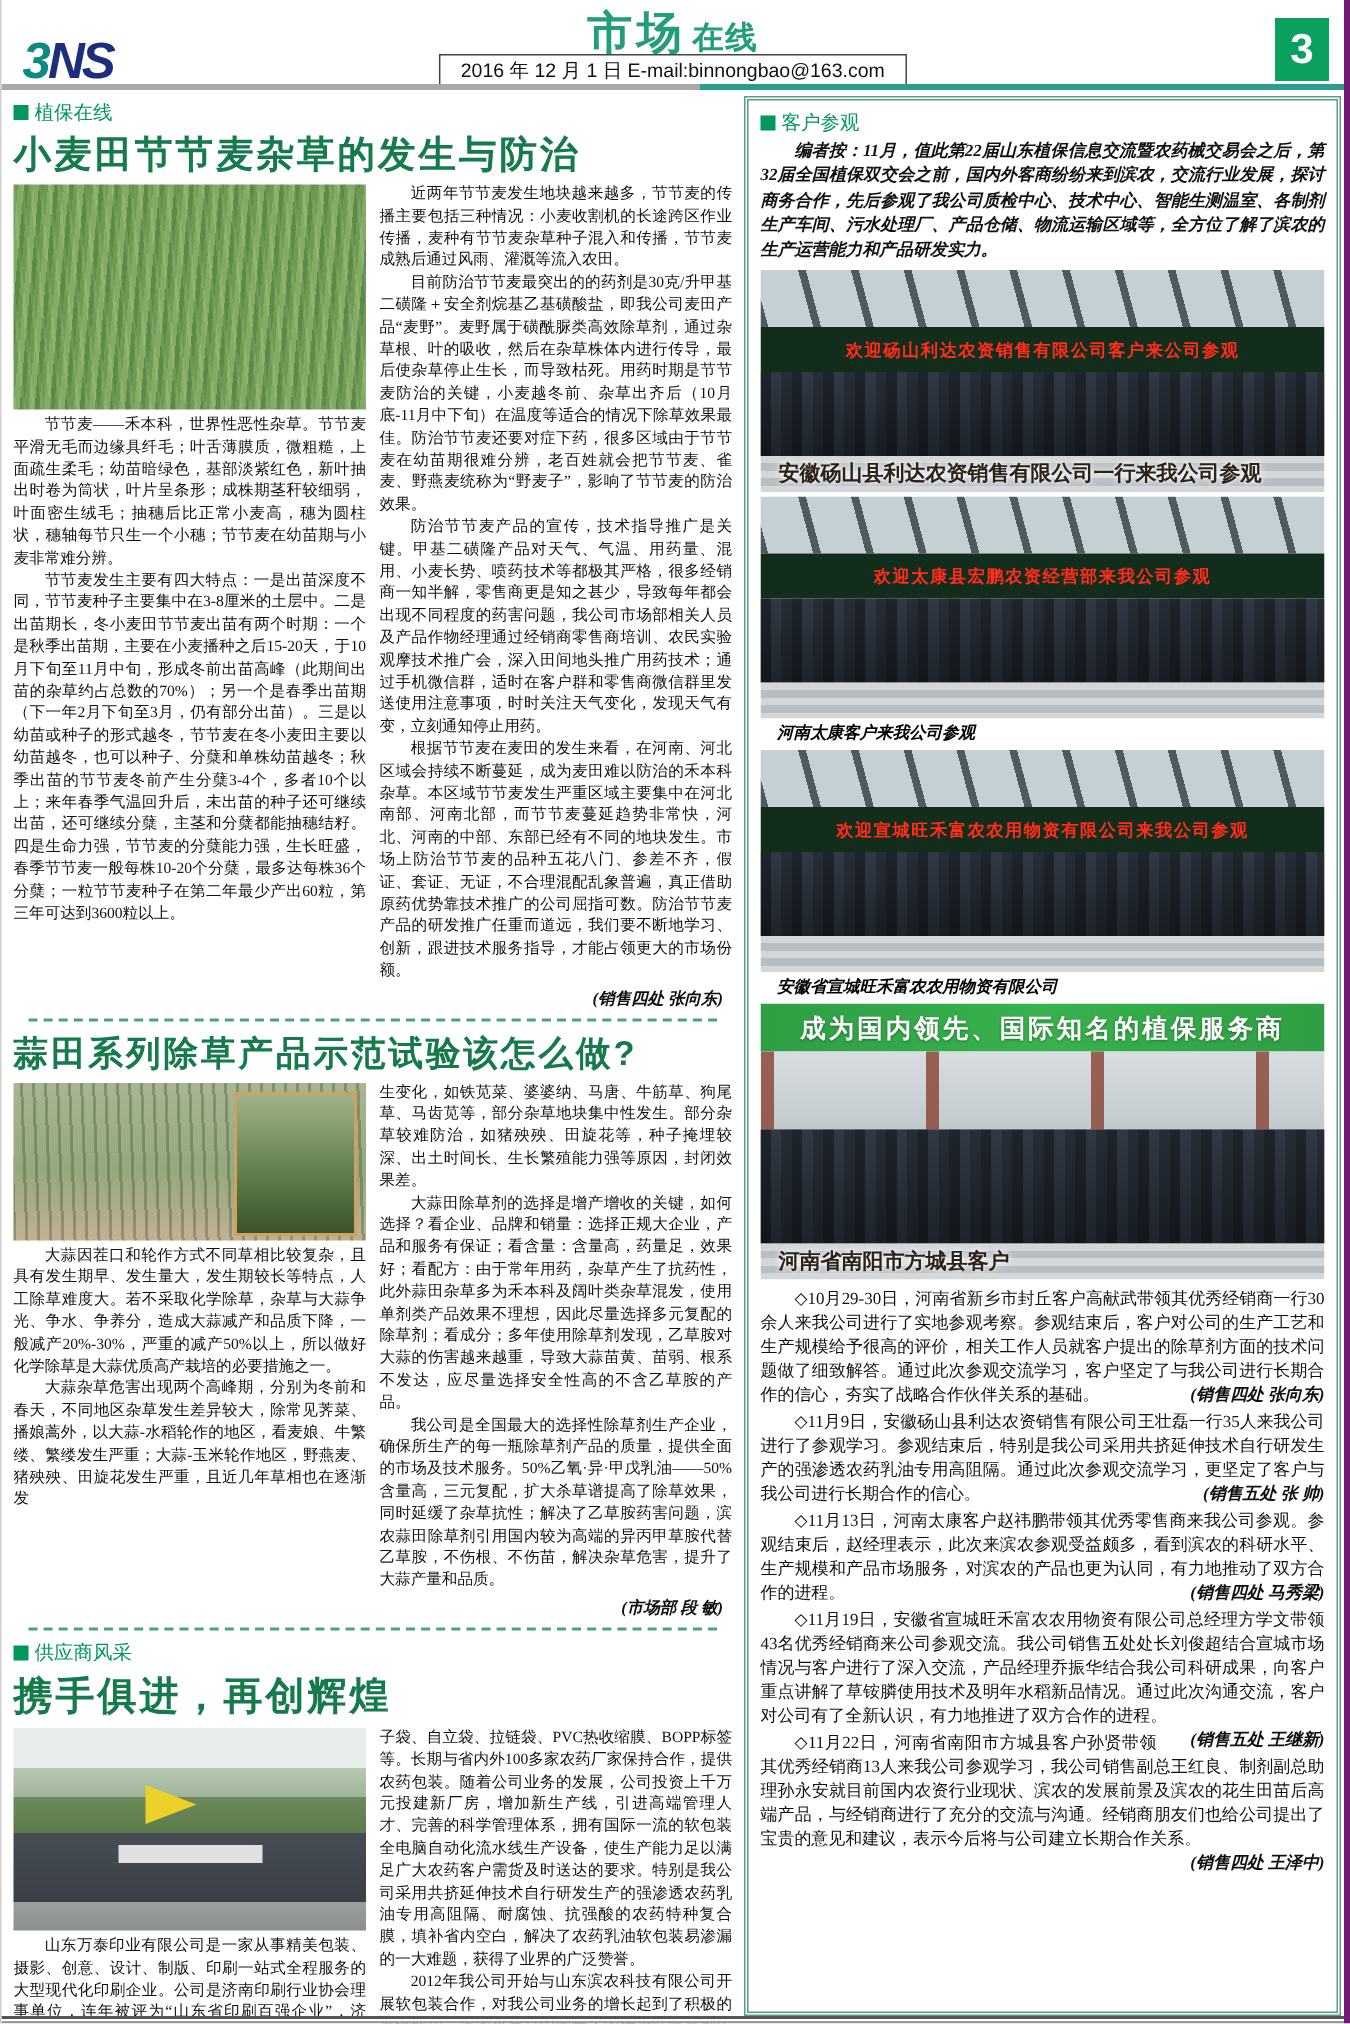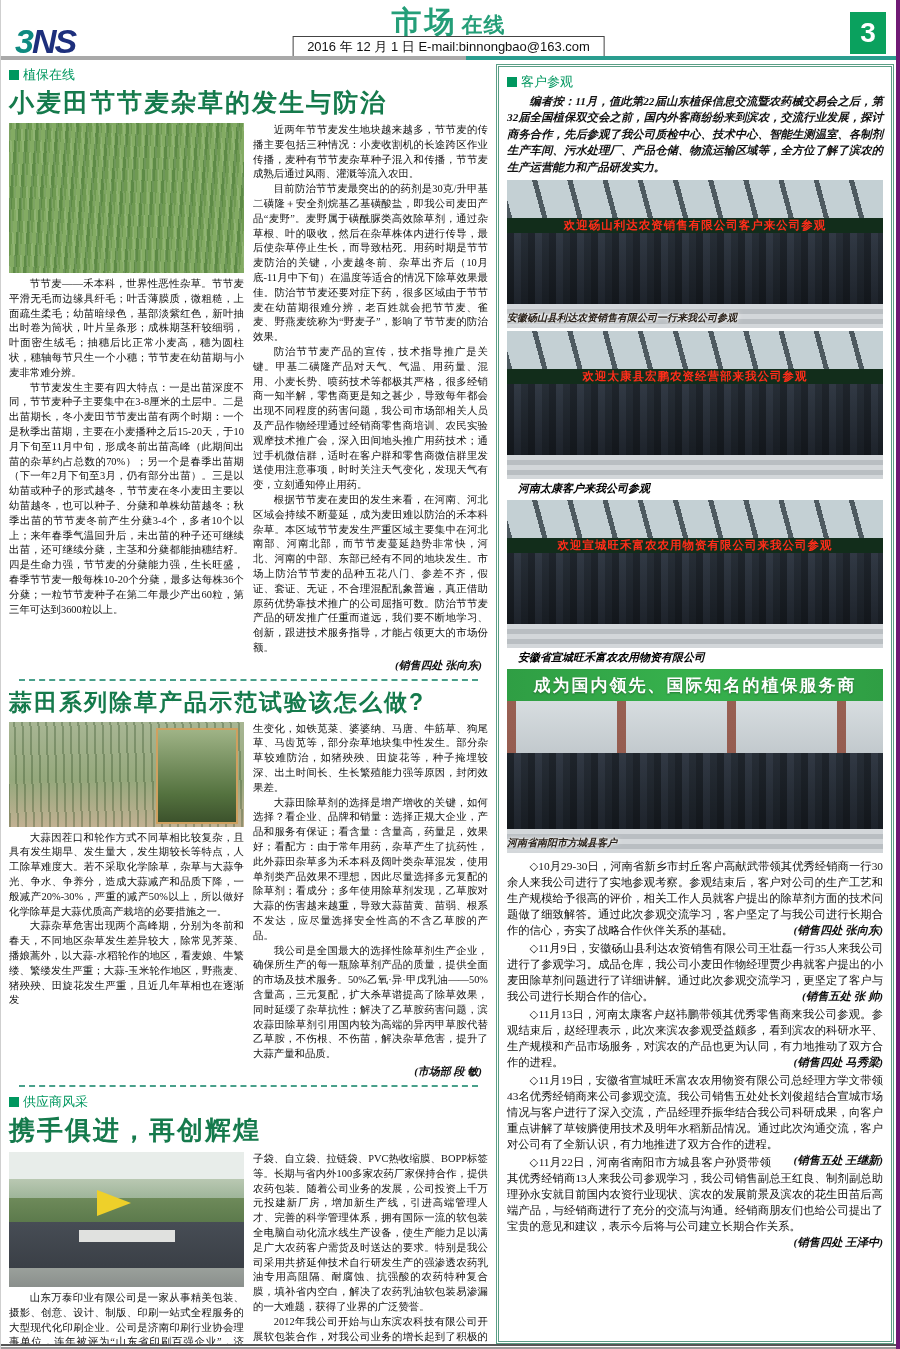--- a/index.html
+++ b/index.html
@@ -52,28 +52,28 @@
      border-top:13px solid transparent;border-bottom:13px solid transparent;border-left:34px solid #eed02a;}
   .team .banner{position:absolute;left:70px;top:78px;width:96px;height:12px;background:#f2f2ee;opacity:.9;}
   
   .visits{position:absolute;left:495px;top:64px;width:398px;height:1280px;box-sizing:border-box;
           border:3px double #5a9e86;padding:4px 8px 6px;background:#fff;}
   .editor{font-size:11.3px;line-height:16.4px;font-weight:700;font-style:italic;
           text-align:justify;text-indent:2em;margin:2px 0 5px;}
   .vphoto{position:relative;width:100%;margin:3px 0 2px;overflow:hidden;}
   .vp{height:148px;display:flex;flex-direction:column;}
   .canopy{height:38px;background:repeating-linear-gradient(75deg,#4e5a60 0 5px,#c4d0d4 5px 34px);}
-  .led{height:15px;background:#122d1b;color:#ff2d1a;font-weight:800;font-size:11.5px;
+  .led{height:30px;background:#122d1b;color:#ff2d1a;font-weight:800;font-size:11.5px;
        letter-spacing:1px;display:flex;align-items:center;justify-content:center;
        font-family:"Liberation Sans","DejaVu Sans",sans-serif;white-space:nowrap;overflow:hidden;}
   .crowd{flex:1;background:
      repeating-linear-gradient(90deg,#2e3338 0 7px,#4a5058 7px 14px,#3a4046 14px 21px),
      linear-gradient(180deg,#555b63 0%,#33383e 100%);background-blend-mode:overlay;}
   .steps{height:24px;background:repeating-linear-gradient(180deg,#d3d7da 0 5px,#b9bec2 5px 10px);}
-  .cap-overlay{position:absolute;left:0;bottom:3px;font-size:10px;font-weight:700;font-style:italic;
+  .cap-overlay{position:absolute;left:12px;bottom:3px;font-size:14px;font-weight:700;
        color:#2b221a;text-shadow:0 0 3px rgba(255,255,255,.95),0 0 6px rgba(255,255,255,.85);white-space:nowrap;}
   .cap-below{font-size:11px;font-weight:700;font-style:italic;color:#000;margin:1px 0 4px;text-indent:1em;}
   .slogan{height:32px;background:linear-gradient(90deg,#2f9e44,#37b24d 50%,#2f9e44);color:#fff;
        font-family:"Liberation Sans","DejaVu Sans",sans-serif;font-weight:800;font-size:17px;
        letter-spacing:2px;display:flex;align-items:center;justify-content:center;white-space:nowrap;
        text-shadow:0 1px 2px rgba(0,0,0,.35);text-align:right;}
   .building{height:52px;background:
      repeating-linear-gradient(90deg,rgba(141,74,58,.85) 0 9px,transparent 9px 110px),
      linear-gradient(180deg,#d7dde0,#c2c9cd);}
   .vitems{margin-top:5px;}
@@ -201,21 +201,21 @@
     <div class="vphoto" style="height:184px;display:flex;flex-direction:column;">
       <div class="slogan">成为国内领先、国际知名的植保服务商</div>
       <div class="building"></div>
       <div class="crowd"></div>
       <div class="steps"></div>
       <div class="cap-overlay">河南省南阳市方城县客户</div>
     </div>
 
     <div class="vitems">
       <p><span>◇10月29-30日，河南省新乡市封丘客户高献武带领其优秀经销商一行30余人来我公司进行了实地参观考察。参观结束后，客户对公司的生产工艺和生产规模给予很高的评价，相关工作人员就客户提出的除草剂方面的技术问题做了细致解答。通过此次参观交流学习，客户坚定了与我公司进行长期合作的信心，夯实了战略合作伙伴关系的基础。</span><span class="ibyline">(销售四处 张向东)</span></p>
-      <p><span>◇11月9日，安徽砀山县利达农资销售有限公司王壮磊一行35人来我公司进行了参观学习。成品仓库，我公司小麦田作物经理贾少冉就客户提出的小麦田除草剂问题进行了详细讲解。通过此次参观交流学习，更坚定了客户与我公司进行长期合作的信心。</span><span class="ibyline">(销售五处 张 帅)</span></p>
+      <p><span>◇11月9日，安徽砀山县利达农资销售有限公司王壮磊一行35人来我公司进行了参观学习。参观结束后，特别是我公司采用共挤延伸技术自行研发生产的强渗透农药乳油专用高阻隔。通过此次参观交流学习，更坚定了客户与我公司进行长期合作的信心。</span><span class="ibyline">(销售五处 张 帅)</span></p>
       <p><span>◇11月13日，河南太康客户赵祎鹏带领其优秀零售商来我公司参观。参观结束后，赵经理表示，此次来滨农参观受益颇多，看到滨农的科研水平、生产规模和产品市场服务，对滨农的产品也更为认同，有力地推动了双方合作的进程。</span><span class="ibyline">(销售四处 马秀梁)</span></p>
       <p><span>◇11月19日，安徽省宣城旺禾富农农用物资有限公司总经理方学文带领43名优秀经销商来公司参观交流。我公司销售五处处长刘俊超结合宣城市场情况与客户进行了深入交流，产品经理乔振华结合我公司科研成果，向客户重点讲解了草铵膦使用技术及明年水稻新品情况。通过此次沟通交流，客户对公司有了全新认识，有力地推进了双方合作的进程。</span><span class="ibyline">(销售五处 王继新)</span></p>
       <p><span>◇11月22日，河南省南阳市方城县客户孙贤带领其优秀经销商13人来我公司参观学习，我公司销售副总王红良、制剂副总助理孙永安就目前国内农资行业现状、滨农的发展前景及滨农的花生田苗后高端产品，与经销商进行了充分的交流与沟通。经销商朋友们也给公司提出了宝贵的意见和建议，表示今后将与公司建立长期合作关系。</span><span class="ibyline">(销售四处 王泽中)</span></p>
     </div>
   </div>
 
   <div class="bottom-rule"></div>
 </div>
 
 </body></html>

